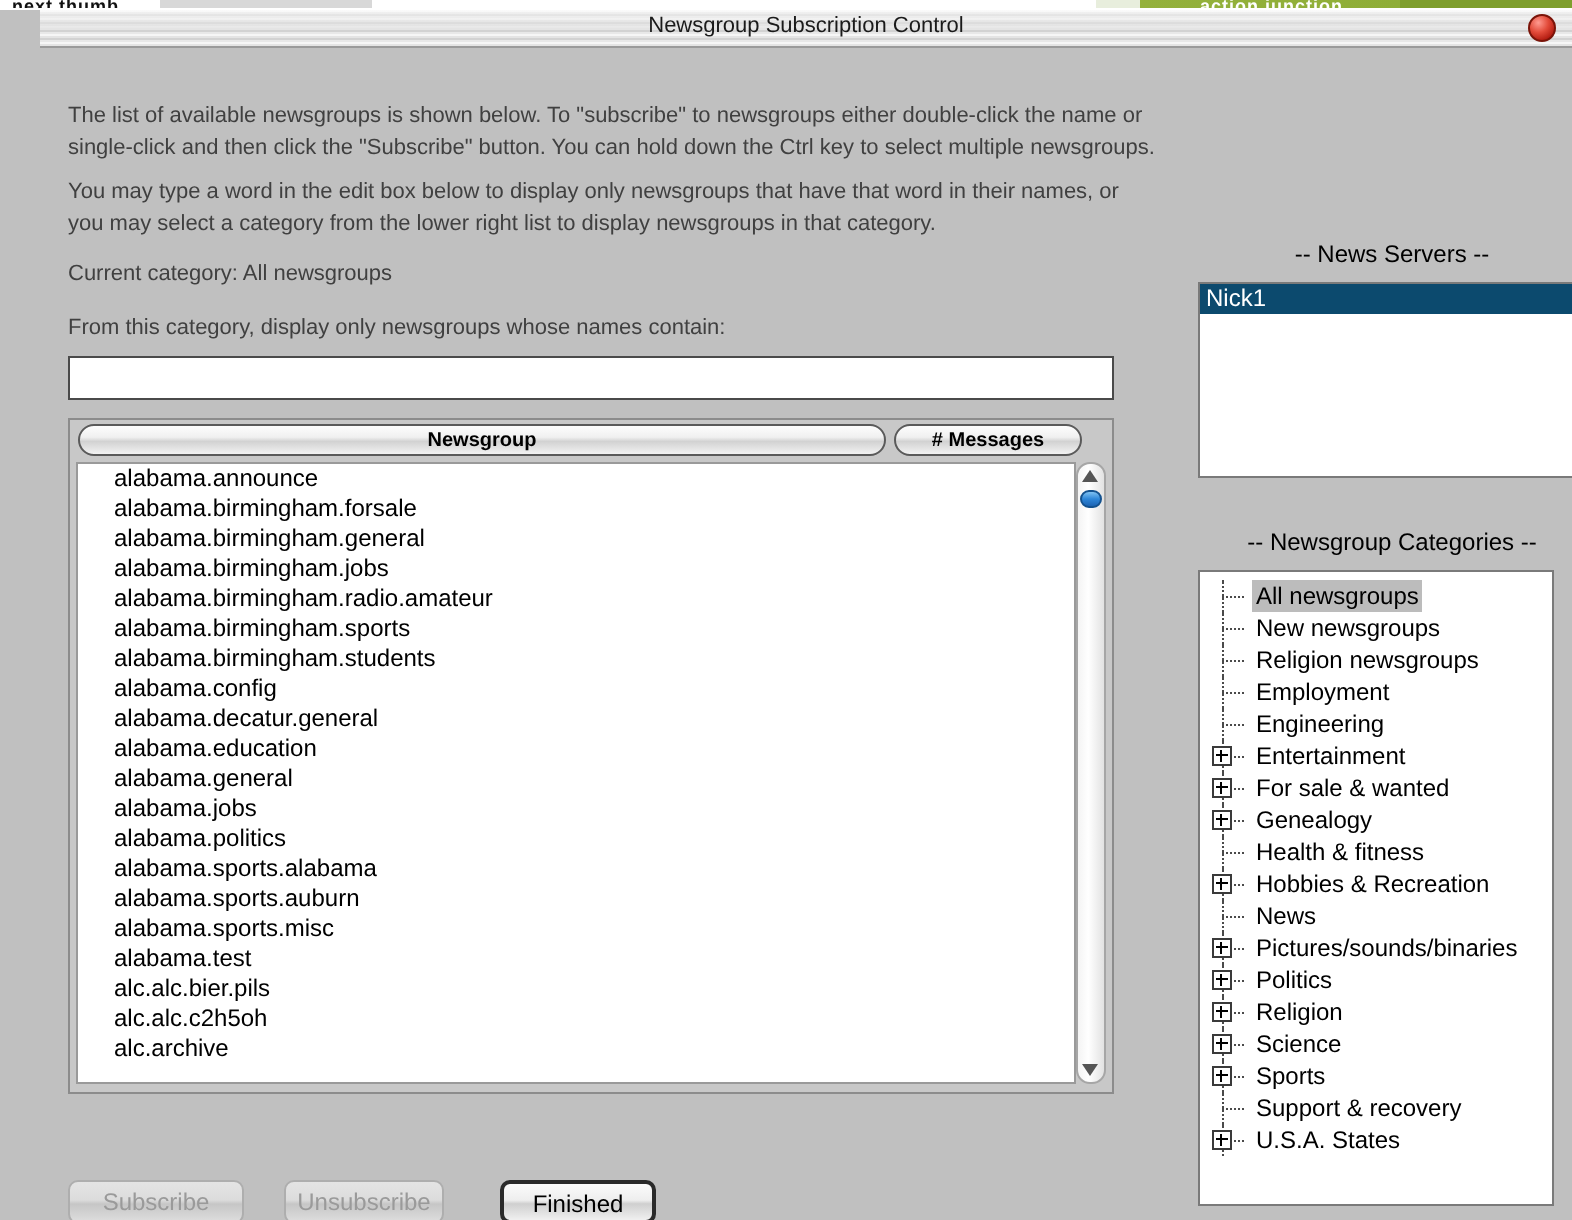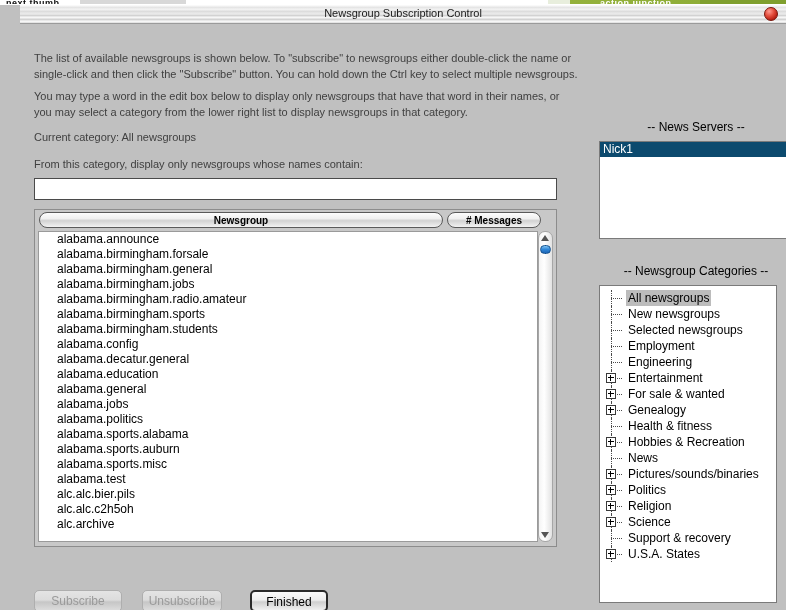--- a/index.html
+++ b/index.html
@@ -434,21 +434,21 @@
           <span class="tree-label">All newsgroups</span>
         </div>
         <div class="tree-row">
           <span class="tree-spine"></span>
           <span class="tree-elbow"></span>
           <span class="tree-label">New newsgroups</span>
         </div>
         <div class="tree-row">
           <span class="tree-spine"></span>
           <span class="tree-elbow"></span>
-          <span class="tree-label">Selected newsgroups</span>
+          <span class="tree-label">Religion newsgroups</span>
         </div>
         <div class="tree-row">
           <span class="tree-spine"></span>
           <span class="tree-elbow"></span>
           <span class="tree-label">Employment</span>
         </div>
         <div class="tree-row">
           <span class="tree-spine"></span>
           <span class="tree-elbow"></span>
           <span class="tree-label">Engineering</span>
@@ -503,20 +503,26 @@
           <span class="tree-spine"></span>
           <span class="tree-elbow"></span>
           <span class="expander"></span>
           <span class="tree-label">Religion</span>
         </div>
         <div class="tree-row">
           <span class="tree-spine"></span>
           <span class="tree-elbow"></span>
           <span class="expander"></span>
           <span class="tree-label">Science</span>
+        </div>
+        <div class="tree-row">
+          <span class="tree-spine"></span>
+          <span class="tree-elbow"></span>
+          <span class="expander"></span>
+          <span class="tree-label">Sports</span>
         </div>
         <div class="tree-row">
           <span class="tree-spine"></span>
           <span class="tree-elbow"></span>
           <span class="tree-label">Support &amp; recovery</span>
         </div>
         <div class="tree-row">
           <span class="tree-spine"></span>
           <span class="tree-elbow"></span>
           <span class="expander"></span>

